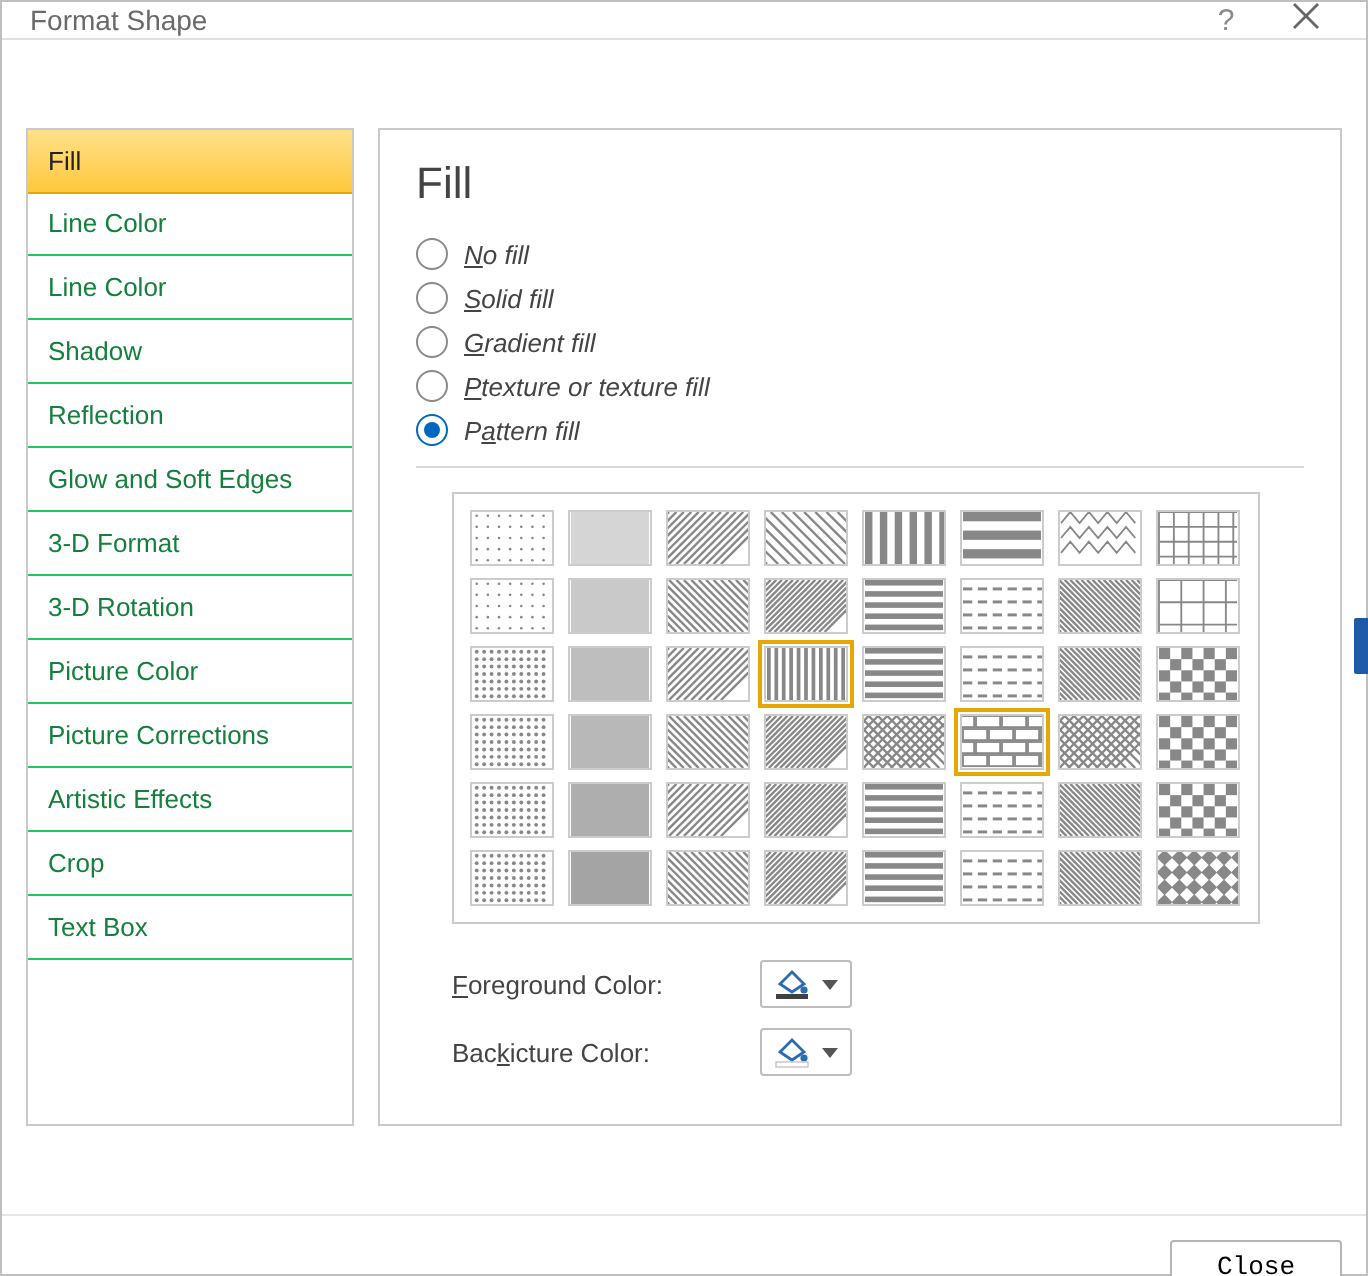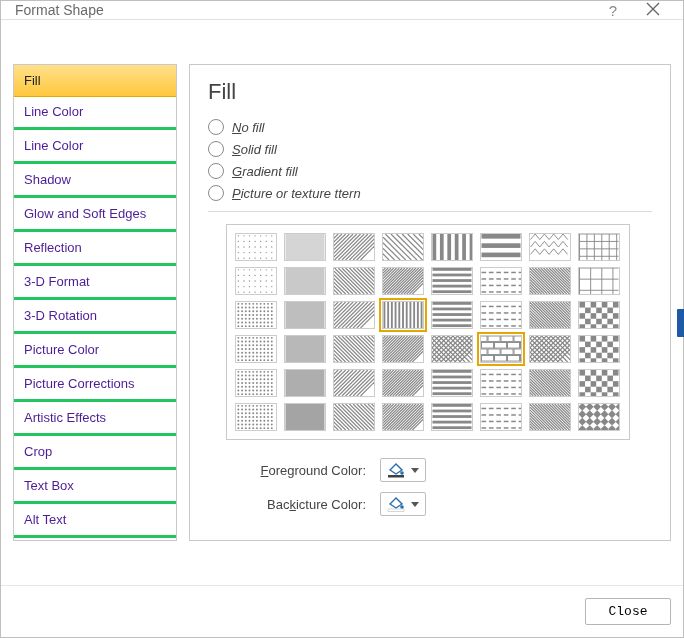--- a/index.html
+++ b/index.html
@@ -51,23 +51,23 @@
   }
 
   .sidebar {
     width: 164px;
     border: 1px solid #c9c9c9;
     background: #fff;
     overflow: hidden;
   }
   .sidebar-item {
     padding: 8px 10px;
-    border-bottom: 3px solid #22c55e;
+    border-bottom: 1px solid #22c55e;
     cursor: pointer;
-    color: #4c1d95;
+    color: #15803d;
   }
   .sidebar-item.selected {
     background: linear-gradient(to bottom, #ffe08a, #ffc83d);
     border: 1px solid #e6a800;
     margin: -1px;
     color: #222;
   }
 
   .panel {
     flex: 1;
@@ -129,21 +129,20 @@
     outline-offset: 1px;
   }
   .swatch svg { width: 100%; height: 100%; }
 
   .color-rows { margin: 18px 0 0 18px; }
   .color-row {
     display: flex;
     align-items: center;
     gap: 14px;
     margin: 10px 0;
-    text-align: right;
   }
   .color-row .lbl { width: 140px; }
   .color-btn {
     border: 1px solid #bdbdbd;
     background: #fff;
     padding: 3px 6px;
     display: inline-flex;
     align-items: center;
     gap: 6px;
     cursor: pointer;
@@ -199,51 +198,54 @@
     </span>
   </div>
 
   <div class="body-area">
 
     <div class="sidebar" id="sidebar">
         <div class="sidebar-item selected">Fill</div>
         <div class="sidebar-item">Line Color</div>
         <div class="sidebar-item">Line Color</div>
         <div class="sidebar-item">Shadow</div>
+        <div class="sidebar-item">Reflection</div>
         <div class="sidebar-item">Glow and Soft Edges</div>
-        <div class="sidebar-item">Reflection</div>
         <div class="sidebar-item">3-D Format</div>
         <div class="sidebar-item">3-D Rotation</div>
         <div class="sidebar-item">Picture Color</div>
         <div class="sidebar-item">Picture Corrections</div>
         <div class="sidebar-item">Artistic Effects</div>
         <div class="sidebar-item">Crop</div>
         <div class="sidebar-item">Text Box</div>
-        <div class="sidebar-item">Alt Text</div>
       </div>
 
     <div class="panel">
       <h2>Fill</h2>
 
       <div id="fill-options">
           <div class="radio-row">
             <span class="radio"></span>
             <span class="radio-label"><span></span><u>N</u><span>o fill</span></span>
           </div>
           <div class="radio-row">
             <span class="radio"></span>
             <span class="radio-label"><span></span><u>S</u><span>olid fill</span></span>
           </div>
           <div class="radio-row">
             <span class="radio"></span>
             <span class="radio-label"><span></span><u>G</u><span>radient fill</span></span>
           </div>
           <div class="radio-row">
             <span class="radio"></span>
-            <span class="radio-label"><span></span><u>P</u><span>icture or texture ttern</span></span>
+            <span class="radio-label"><span></span><u>P</u><span>texture or texture fill</span></span>
+          </div>
+          <div class="radio-row">
+            <span class="radio checked"></span>
+            <span class="radio-label"><span>P</span><u>a</u><span>ttern fill</span></span>
           </div>
         </div>
 
       <hr class="divider">
 
       <div class="pattern-grid-wrap">
         <div class="pattern-grid" id="pattern-grid">
             <span class="swatch">
               <svg viewBox="0 0 42 28">
                 <circle cx="2" cy="2" r="0.7" fill="#888"></circle>

